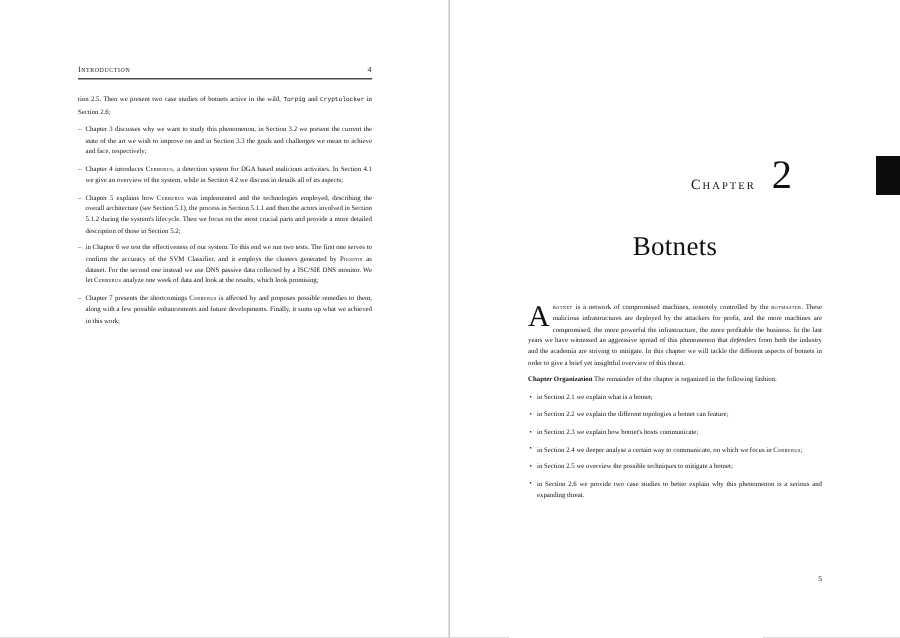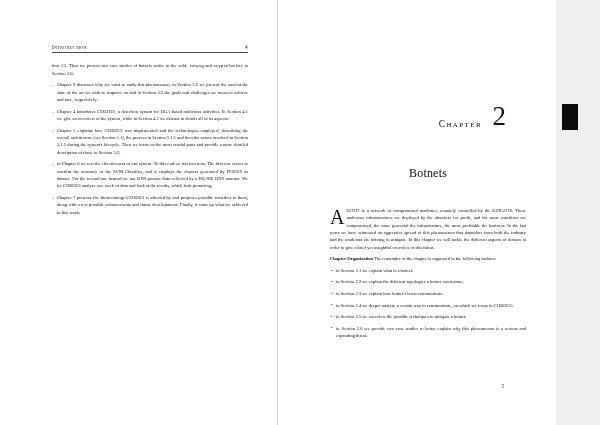--- a/index.html
+++ b/index.html
@@ -8,21 +8,21 @@
   }
   body {
     width: 600px;
     height: 425px;
     background: #f0f0f0;
     font-family: "Liberation Serif", serif;
     overflow: hidden;
   }
   .spread {
     position: relative;
-    width: 556px;
+    width: 600px;
     height: 425px;
     background: #737373;
     display: flex;
   }
   .page {
     position: relative;
     background: #ffffff;
     height: 425px;
     width: 300px;
     box-sizing: border-box;
@@ -134,23 +134,23 @@
   }
   .chapter-blackbar {
     position: absolute;
     right: -52px;
     top: 2px;
     width: 16px;
     height: 26px;
     background: #0d0d0d;
   }
   .chapter-title {
-    margin-top: 12px;
+    margin-top: 0;
     text-align: center;
-    font-size: 12px;
+    font-size: 18px;
     color: #111;
     letter-spacing: 0.2px;
   }
   .right-body {
     margin-top: 26px;
     font-size: 4.55px;
     line-height: 1.62;
     text-align: justify;
     color: #111;
     hyphens: auto;

